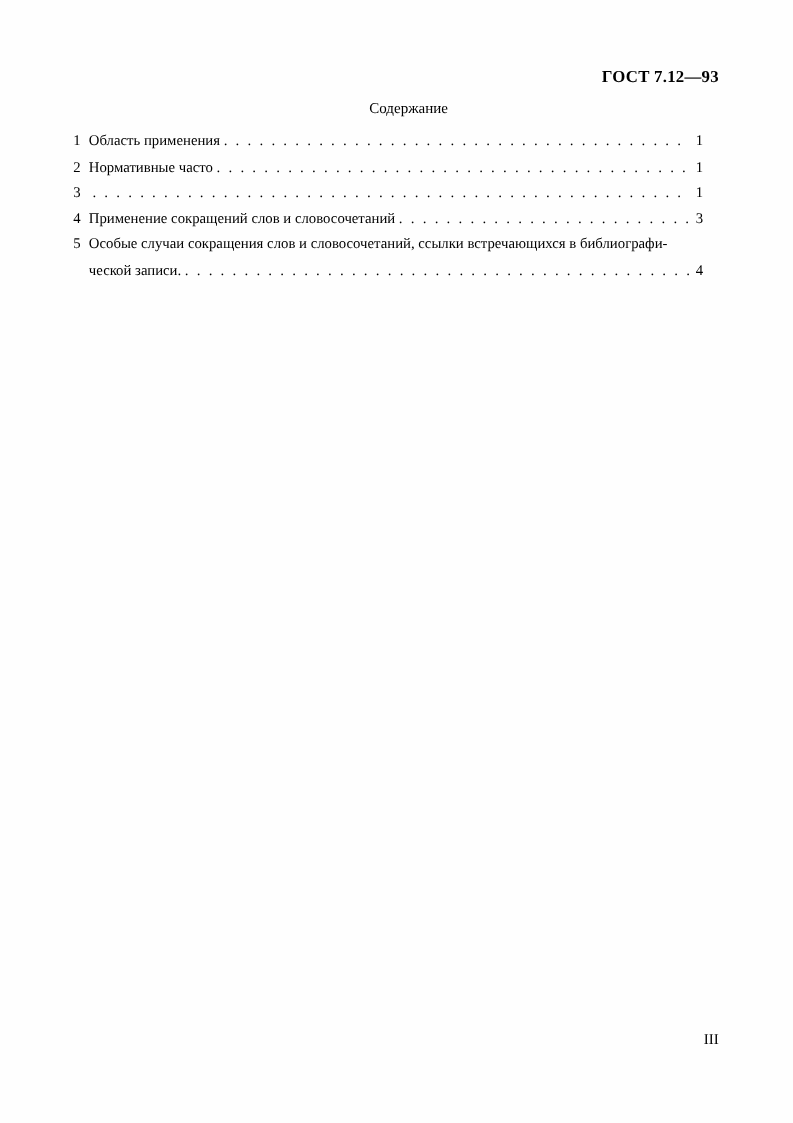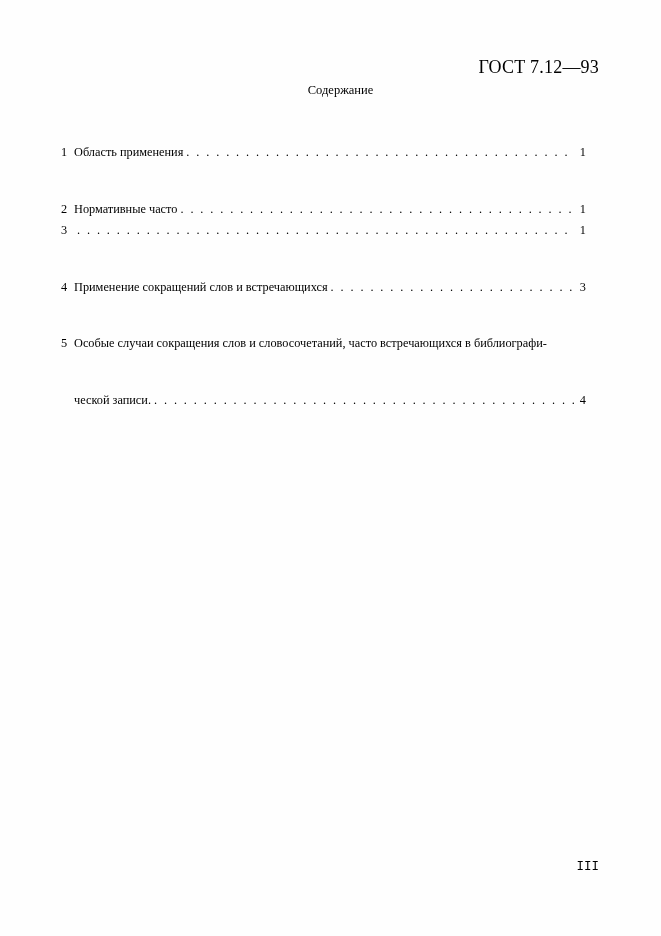--- a/index.html
+++ b/index.html
@@ -20,22 +20,22 @@
     inset: 0;
     width: 661px;
     height: 936px;
     background: #fefefe;
   }
   .doc-header {
     position: absolute;
     top: 57px;
     right: 62px;
     font-family: "Liberation Serif", serif;
-    font-size: 18px;
-    font-weight: normal;
+    font-size: 14px;
+    font-weight: bold;
     letter-spacing: 0.2px;
   }
   .toc-title {
     position: absolute;
     top: 83px;
     left: 0;
     width: 661px;
     text-align: center;
     font-size: 12.5px;
     font-family: "Liberation Serif", serif;
@@ -53,21 +53,20 @@
     font-size: 12.3px;
     line-height: 21.5px;
     white-space: nowrap;
   }
   .toc-num {
     width: 13px;
     flex: 0 0 13px;
   }
   .toc-text {
     white-space: nowrap;
-    margin-top: 35px;
   }
   .dots {
     flex: 1 1 auto;
     overflow: hidden;
     white-space: nowrap;
     margin: 0 2px 0 3px;
     font-size: 12.3px;
     letter-spacing: 1.9px;
     color: #000;
   }
@@ -85,21 +84,21 @@
     font-size: 12.3px;
     line-height: 21.5px;
     padding-left: 13px;
     white-space: nowrap;
   }
   .page-number {
     position: absolute;
     bottom: 62px;
     right: 62px;
     font-size: 12.5px;
-    font-family: Liberation Mono, monospace;
+    font-family: Liberation Serif, serif;
     margin-top: 31px;
   }
 </style>
 </head>
 <body>
 
 <div class="page">
 
   <div class="doc-header">ГОСТ 7.12—93</div>
 
@@ -129,30 +128,30 @@
       <div class="toc-entry">
         <span class="toc-num">3</span>
         <span class="dots">. . . . . . . . . . . . . . . . . . . . . . . . . . . . . . . . . . . . . . . . . . . . . . . . . . . . . . . . . . . . . . . . . . . . . . . . . . . . . . . . . . . . . . . . . . . . . . . . . . . . . . . .</span>
         <span class="toc-page">1</span>
       </div>
     </div>
 
     <div class="toc-entry-wrap">
       <div class="toc-entry">
         <span class="toc-num">4</span>
-        <span class="toc-text">Применение сокращений слов и встречающихся</span>
+        <span class="toc-text">Применение сокращений слов и словосочетаний</span>
         <span class="dots">. . . . . . . . . . . . . . . . . . . . . . . . . . . . . . . . . . . . . . . . . . . . . . . . . . . . . . . . . . . . . . . . . . . . . . . . . . . . . . . . . . . . . . . . . . . . . . . . . . . . . . . .</span>
         <span class="toc-page">3</span>
       </div>
     </div>
 
     <div class="toc-entry-wrap">
       <div class="toc-entry">
         <span class="toc-num">5</span>
-        <span class="toc-text">Особые случаи сокращения слов и словосочетаний, часто встречающихся в библиографи-</span>
+        <span class="toc-text">Особые случаи сокращения слов и словосочетаний, ссылки встречающихся в библиографи-</span>
       </div>
       <div class="toc-cont-line">
         <span class="toc-text">ческой записи.</span>
         <span class="dots">. . . . . . . . . . . . . . . . . . . . . . . . . . . . . . . . . . . . . . . . . . . . . . . . . . . . . . . . . . . . . . . . . . . . . . . . . . . . . . . . . . . . . . . . . . . . . . . . . . . . . . . .</span>
         <span class="toc-page">4</span>
       </div>
     </div>
 
   </div>
 

